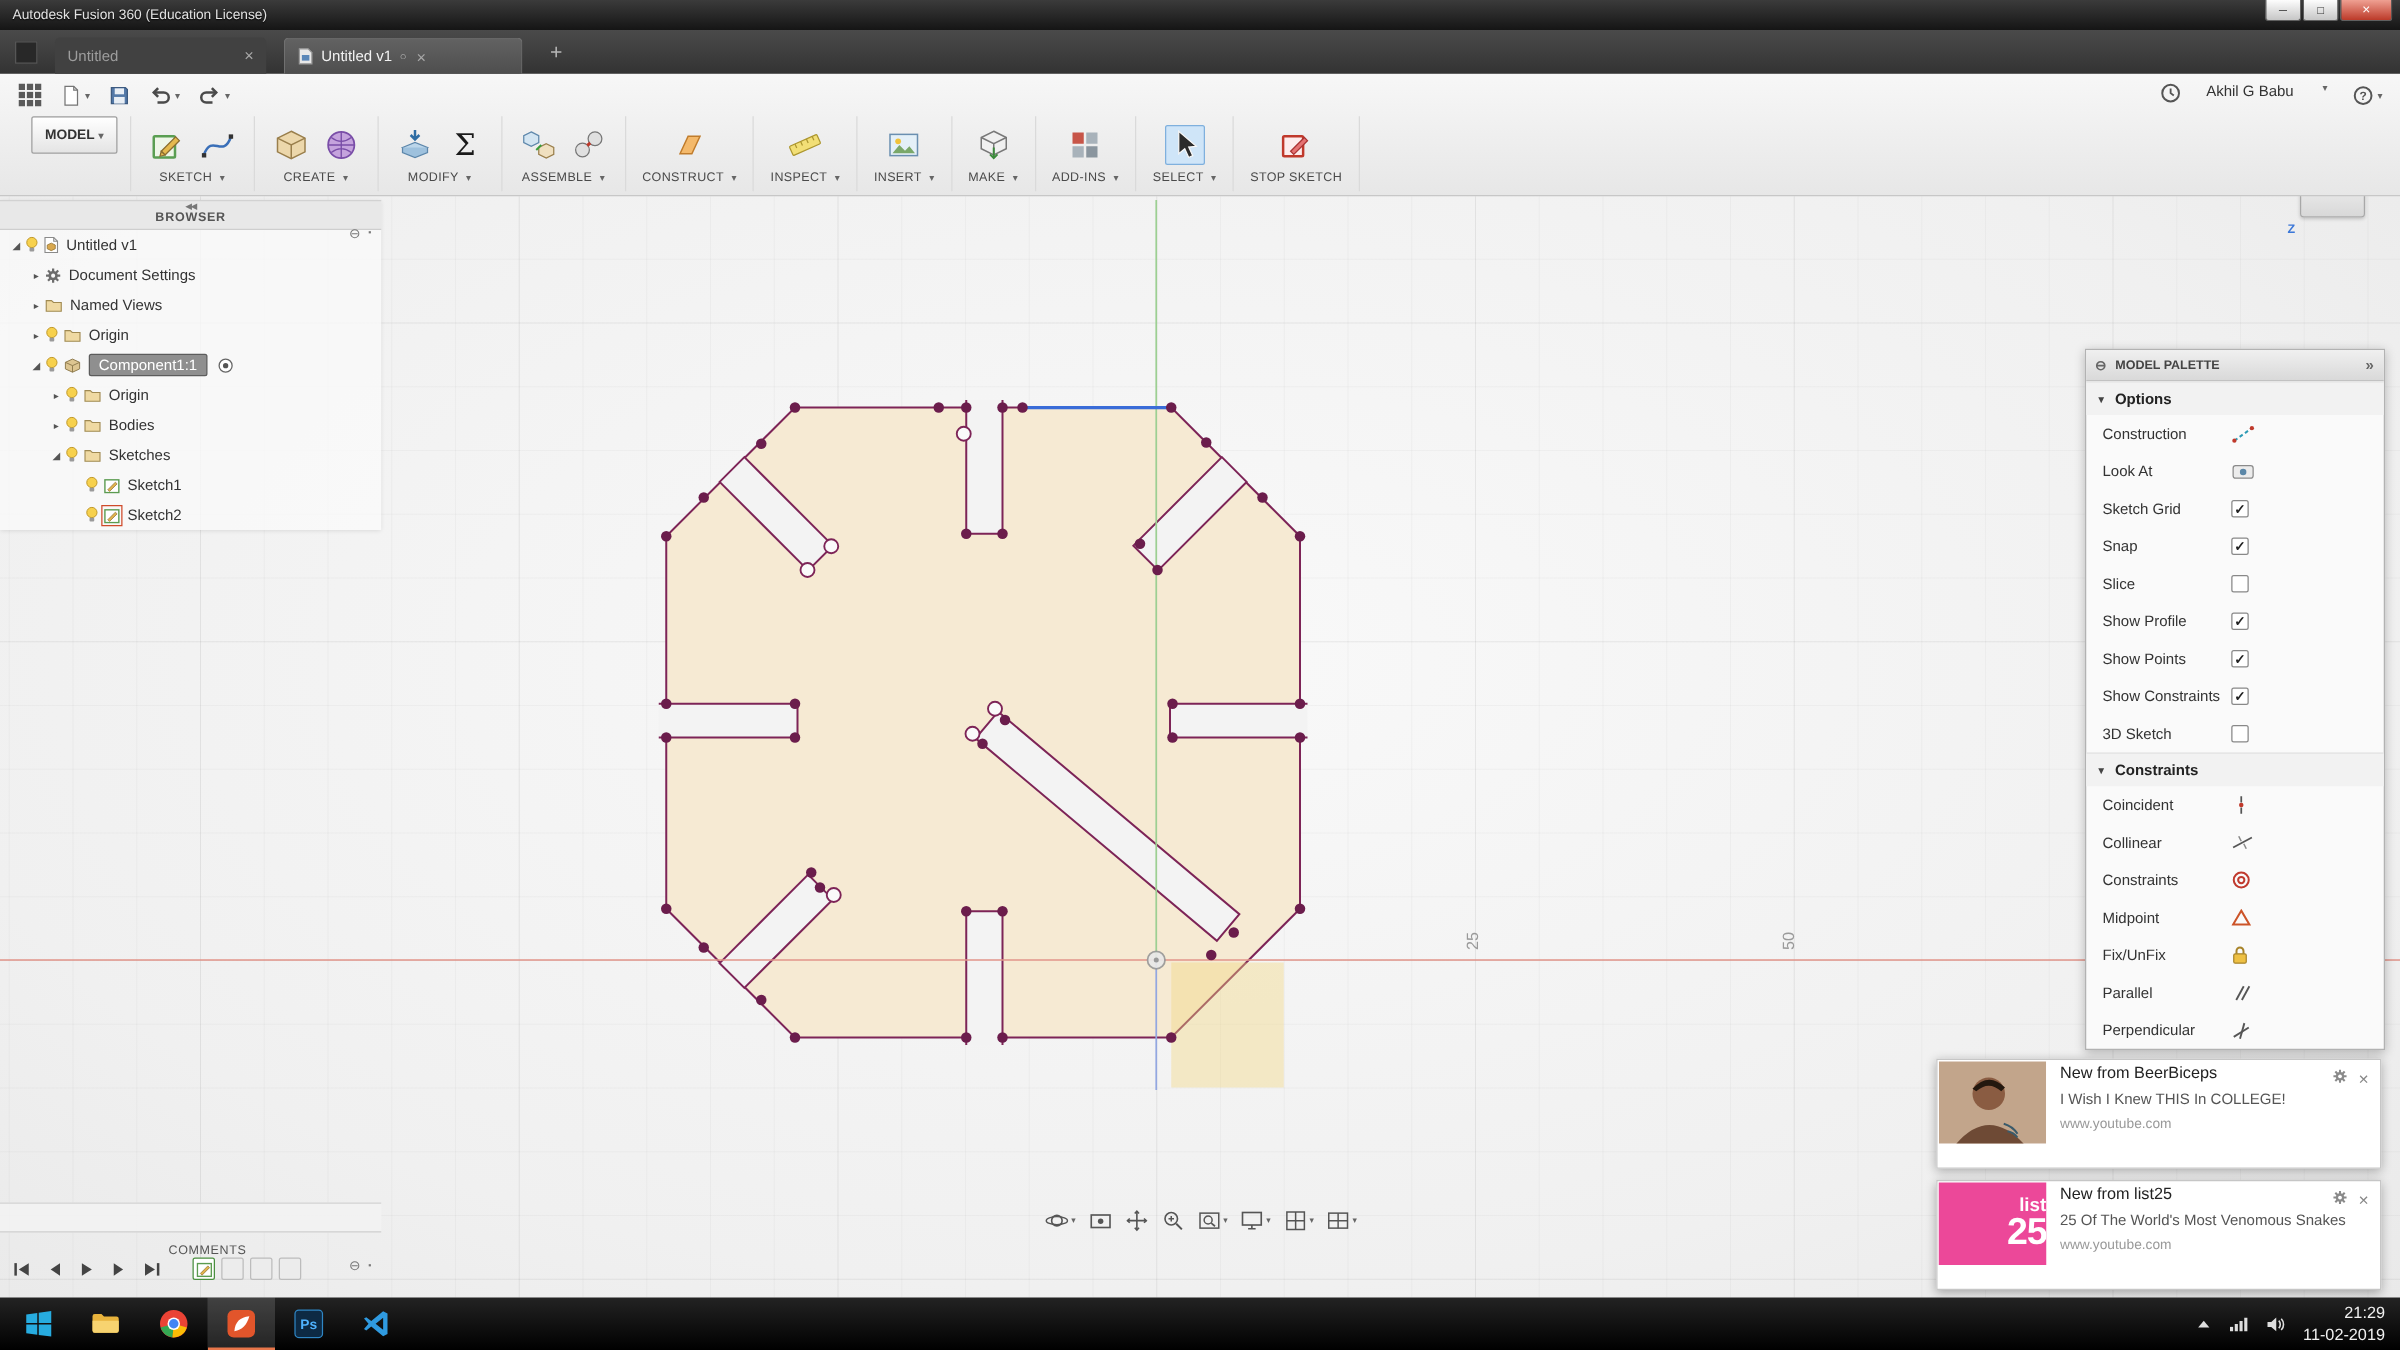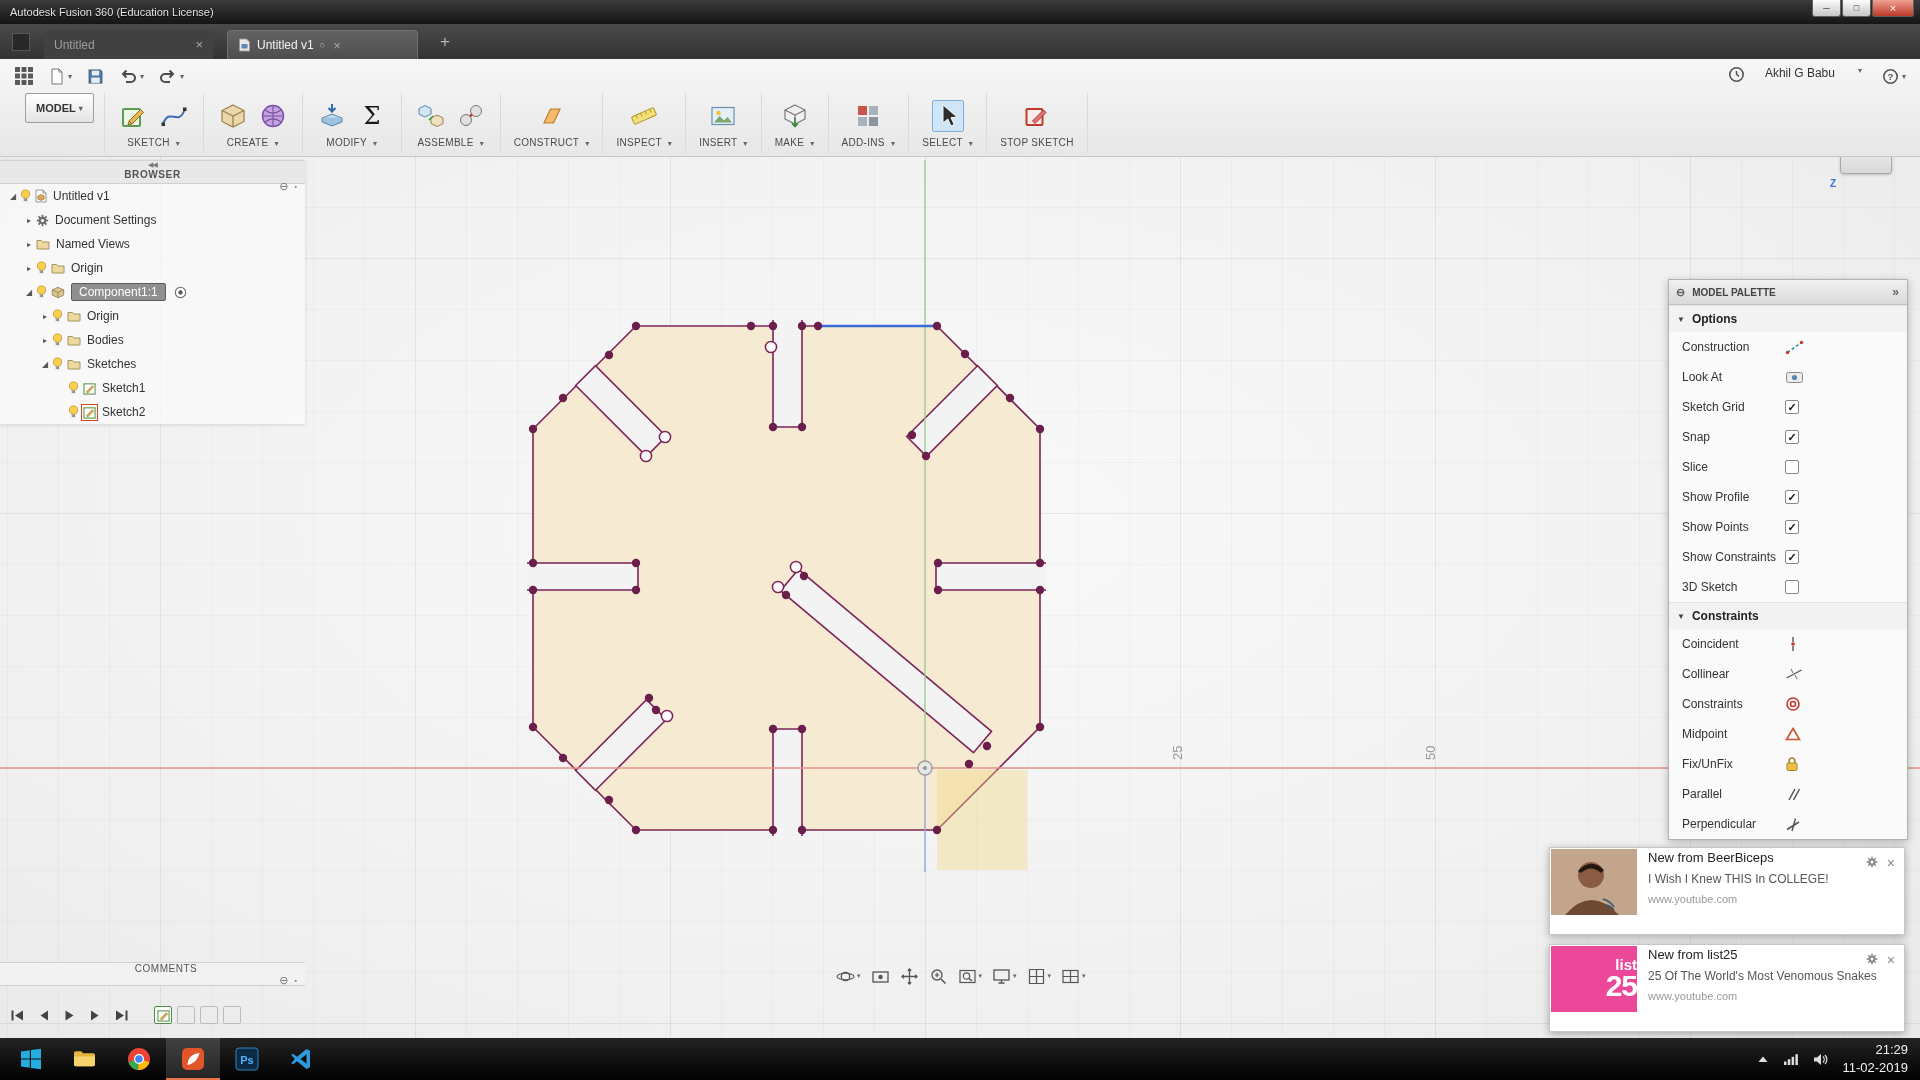--- a/index.html
+++ b/index.html
@@ -91,21 +91,21 @@
   .pal-section-h{height:27px;display:flex;align-items:center;font-size:12px;font-weight:bold;color:#222;
     padding-left:8px;border-top:1px solid #e2e2e2;background:#f2f2f2;}
   .pal-section-h .tri{font-size:8px;color:#444;margin-right:7px;}
   .pal-row{height:30px;position:relative;display:flex;align-items:center;font-size:12px;color:#333;padding-left:13px;}
   .pal-control{position:absolute;left:116px;display:inline-flex;align-items:center;}
   .pal-check{width:14px;height:14px;border:1px solid #888;background:#fff;border-radius:2px;
     display:flex;align-items:center;justify-content:center;font-size:11px;color:#222;font-weight:bold;}
 
   
   #comments{position:absolute;left:0;top:962px;width:305px;z-index:5;background:rgba(243,243,243,.88);}
-  #comments .c-label{margin-left:27px;letter-spacing:.5px;}
+  #comments .c-label{margin-left:27px;letter-spacing:.5px;margin-top:32px;}
   #timeline{position:absolute;left:8px;top:1002px;height:26px;display:flex;align-items:center;z-index:5;}
   #timeline-buttons{display:flex;gap:8px;align-items:center;}
   .tl-btn{width:18px;height:18px;display:flex;align-items:center;justify-content:center;}
   #tl-chips{display:flex;gap:5px;margin-left:24px;align-items:center;}
   .tl-chip{width:18px;height:18px;border:1px solid #bcbcbc;background:#ececec;border-radius:2px;}
   .tl-chip.first{border-color:#4a8f3f;background:#fff;display:flex;align-items:center;justify-content:center;}
   #navbar{position:absolute;left:836px;top:963px;height:26px;display:flex;align-items:center;gap:10px;z-index:5;}
   .nb-btn{display:flex;align-items:center;}
   .nb-btn .caret{font-size:7px;margin-left:2px;}
 

